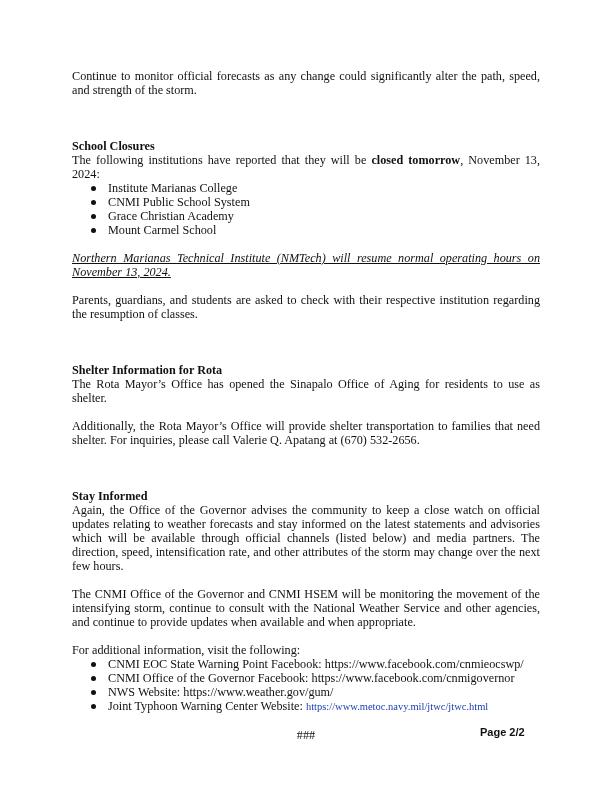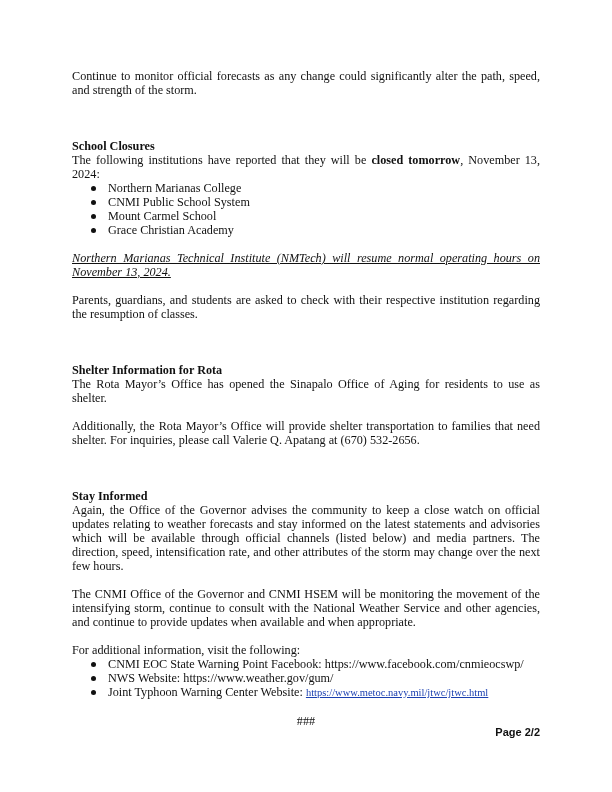--- a/index.html
+++ b/index.html
@@ -13,41 +13,41 @@
     .gap { height: 14px; }
     .heading { font-weight: bold; margin-top: 28px; }
     b { font-weight: bold; }
     ul { margin: 0; padding: 0; list-style: none; }
     ul li { position: relative; padding-left: 36px; }
     ul li .dot {
       position: absolute; left: 19px; top: 5px; width: 5px; height: 5px;
       border-radius: 50%; background: #111111;
     }
     .italic-u { font-style: italic; text-decoration: underline; text-align: justify; }
-    .link { color: #1a3fb0; text-decoration: underline; font-size: 10.5px; }
+    .link { color: #1a3fb0; font-size: 10.5px; }
     .center { text-align: center; }
     .footer {
-      position: absolute; left: 480px; top: 726px; width: 60px; text-align: right;
+      position: absolute; left: 480px; top: 726px; width: 60px; text-align: left;
       font-family: "Liberation Sans", sans-serif; font-weight: bold; font-size: 11px; color: #111111;
     }
   </style>
 </head>
 <body>
 
 <div class="page">
   <p>Continue to monitor official forecasts as any change could significantly alter the path, speed, and strength of the storm.</p>
   <div class="gap"></div>
 
   <div class="heading">School Closures</div>
   <p><span>The following institutions have reported that they will be </span><b>closed tomorrow</b><span>, November 13, 2024:</span></p>
   <ul>
-    <li><span class="dot"></span><span>Northern Marianas College</span></li>
+    <li><span class="dot"></span><span>Institute Marianas College</span></li>
     <li><span class="dot"></span><span>CNMI Public School System</span></li>
+    <li><span class="dot"></span><span>Grace Christian Academy</span></li>
     <li><span class="dot"></span><span>Mount Carmel School</span></li>
-    <li><span class="dot"></span><span>Grace Christian Academy</span></li>
   </ul>
   <div class="gap"></div>
   <p class="italic-u">Northern Marianas Technical Institute (NMTech) will resume normal operating hours on November 13, 2024.</p>
   <div class="gap"></div>
   <p>Parents, guardians, and students are asked to check with their respective institution regarding the resumption of classes.</p>
   <div class="gap"></div>
 
   <div class="heading">Shelter Information for Rota</div>
   <p>The Rota Mayor’s Office has opened the Sinapalo Office of Aging for residents to use as shelter.</p>
   <div class="gap"></div>
@@ -55,20 +55,21 @@
   <div class="gap"></div>
 
   <div class="heading">Stay Informed</div>
   <p>Again, the Office of the Governor advises the community to keep a close watch on official updates relating to weather forecasts and stay informed on the latest statements and advisories which will be available through official channels (listed below) and media partners. The direction, speed, intensification rate, and other attributes of the storm may change over the next few hours.</p>
   <div class="gap"></div>
   <p>The CNMI Office of the Governor and CNMI HSEM will be monitoring the movement of the intensifying storm, continue to consult with the National Weather Service and other agencies, and continue to provide updates when available and when appropriate.</p>
   <div class="gap"></div>
   <p>For additional information, visit the following:</p>
   <ul>
     <li><span class="dot"></span><span>CNMI EOC State Warning Point Facebook: </span><span>https://www.facebook.com/cnmieocswp/</span></li>
+    <li><span class="dot"></span><span>CNMI Office of the Governor Facebook: </span><span>https://www.facebook.com/cnmigovernor</span></li>
     <li><span class="dot"></span><span>NWS Website: </span><span>https://www.weather.gov/gum/</span></li>
     <li><span class="dot"></span><span>Joint Typhoon Warning Center Website: </span><a class="link">https://www.metoc.navy.mil/jtwc/jtwc.html</a></li>
   </ul>
   <div class="gap"></div>
   <p class="center">###</p>
 </div>
 
 <div class="footer">Page 2/2</div>
 
 </body></html>

